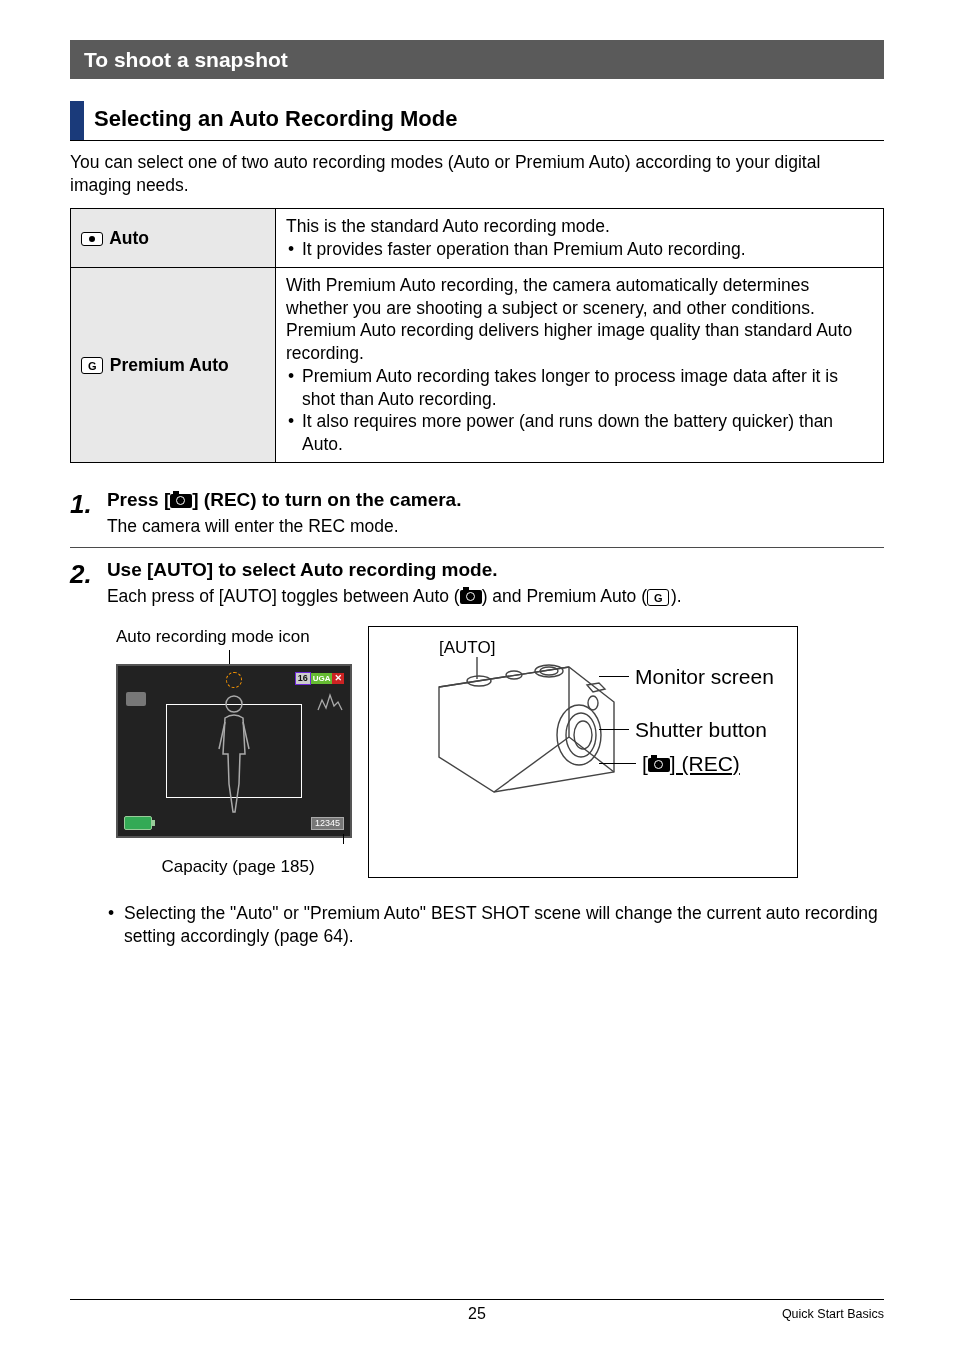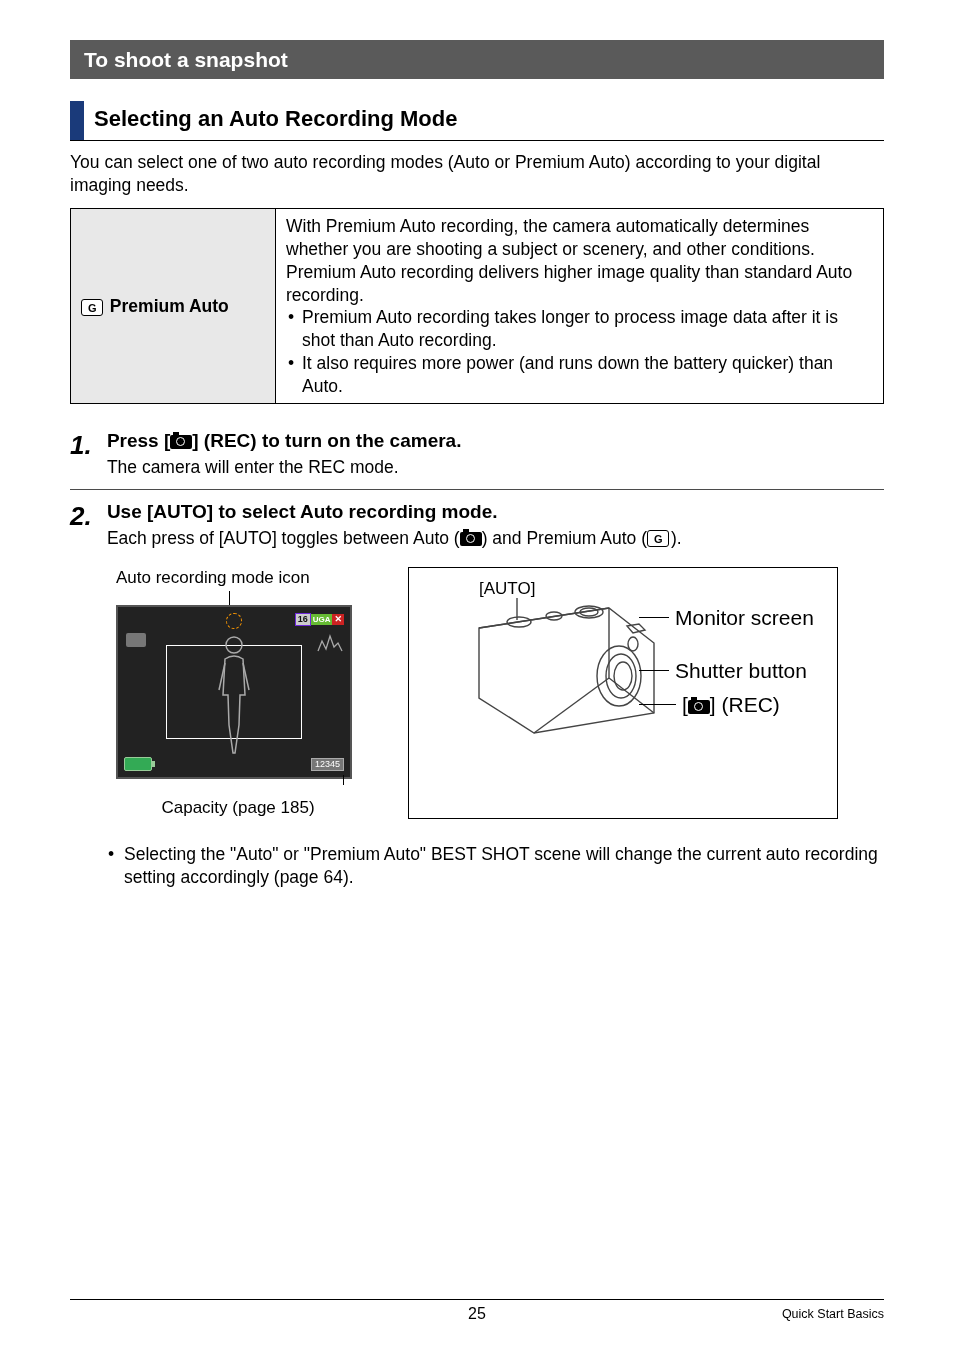--- a/index.html
+++ b/index.html
@@ -168,21 +168,20 @@
       font-size: 17.5px;
       margin-top: 2px;
     }
     hr.step-divider {
       border: none;
       border-top: 1px solid #4b4b4b;
       margin: 8px 0 10px 0;
     }
     .diagrams {
       display: flex;
-      gap: 40px;
       margin-top: 18px;
       margin-left: 38px;
     }
     .diagram-left {
       width: 260px;
     }
     .icon-caption-top {
       font-size: 17px;
       text-align: left;
       margin-left: 8px;
@@ -340,21 +339,21 @@
     .label-auto {
       position: absolute;
       top: 10px;
       left: 70px;
       font-size: 17px;
     }
     .label-group { position: absolute; font-size: 21px; display: flex; align-items: center; }
     .label-line { border-top: 1px solid #000; flex-shrink: 0; }
     .lbl-monitor { top: 36px; left: 230px; }
     .lbl-shutter { top: 89px; left: 230px; }
-    .lbl-rec { top: 123px; left: 230px; }
+    .lbl-rec { top: 123px; left: 230px; text-decoration: underline; }
     .lbl-monitor .label-line { width: 30px; margin-right: 6px; }
     .lbl-shutter .label-line { width: 30px; margin-right: 6px; }
     .lbl-rec .label-line { width: 37px; margin-right: 6px; }
     .note-text {
       margin-top: 24px;
       margin-left: 38px;
       position: relative;
       padding-left: 16px;
     }
     .note-text::before {
@@ -397,20 +396,31 @@
 
 <div class="subsection">
   <div class="bar"></div>
   <div class="label">Selecting an Auto Recording Mode</div>
 </div>
 
 <div class="intro">You can select one of two auto recording modes (Auto or Premium Auto) according to your digital imaging needs.</div>
 
 <table class="auto-modes">
   <tbody>
+      <tr>
+    <th>
+      <span class="icon-auto"></span><span> Auto</span>
+    </th>
+    <td>
+      <div>This is the standard Auto recording mode.</div>
+      <ul>
+        <li>It provides faster operation than Premium Auto recording.</li>
+      </ul>
+    </td>
+  </tr>
   <tr>
     <th>
       <span class="icon-premium"></span><span> Premium Auto</span>
     </th>
     <td>
       <div>With Premium Auto recording, the camera automatically determines whether you are shooting a subject or scenery, and other conditions. Premium Auto recording delivers higher image quality than standard Auto recording.</div>
       <ul>
         <li>Premium Auto recording takes longer to process image data after it is shot than Auto recording.</li>
         <li>It also requires more power (and runs down the battery quicker) than Auto.</li>
       </ul>

